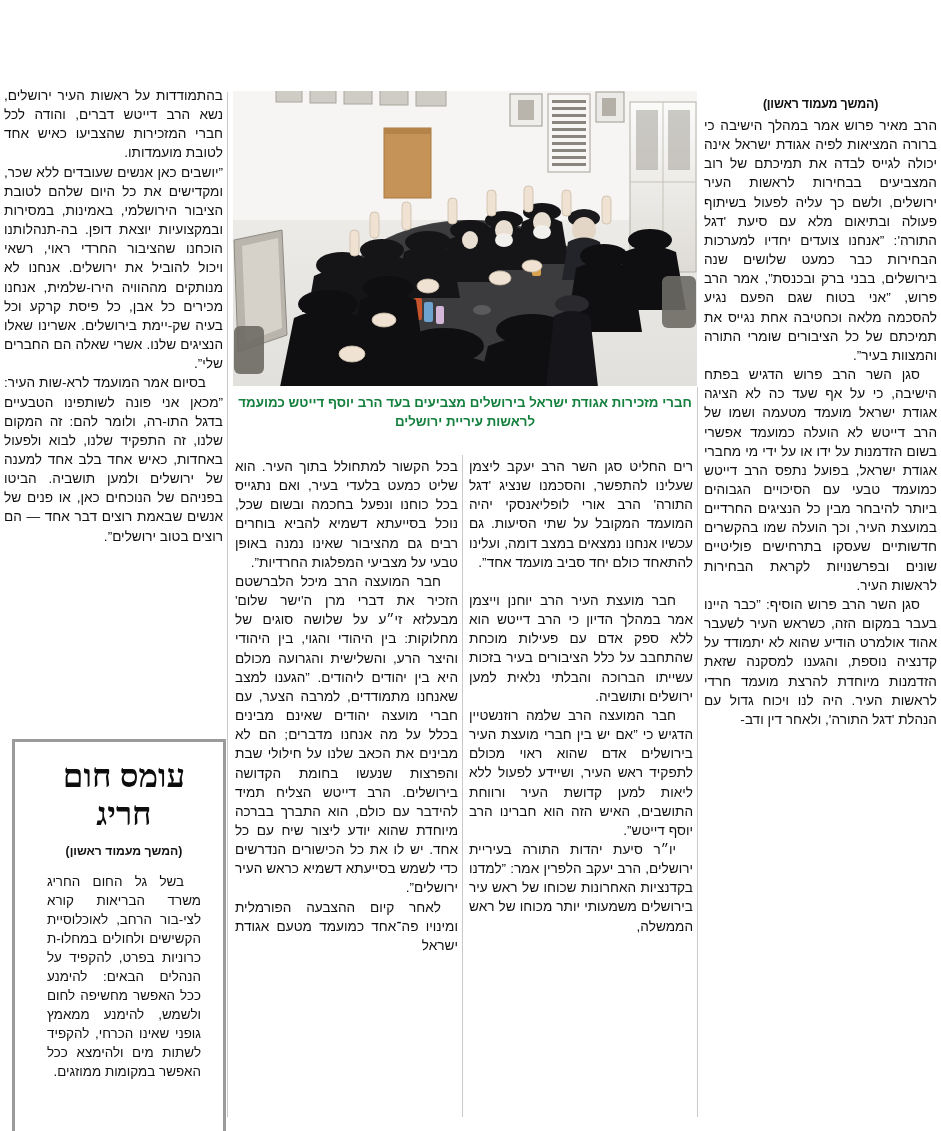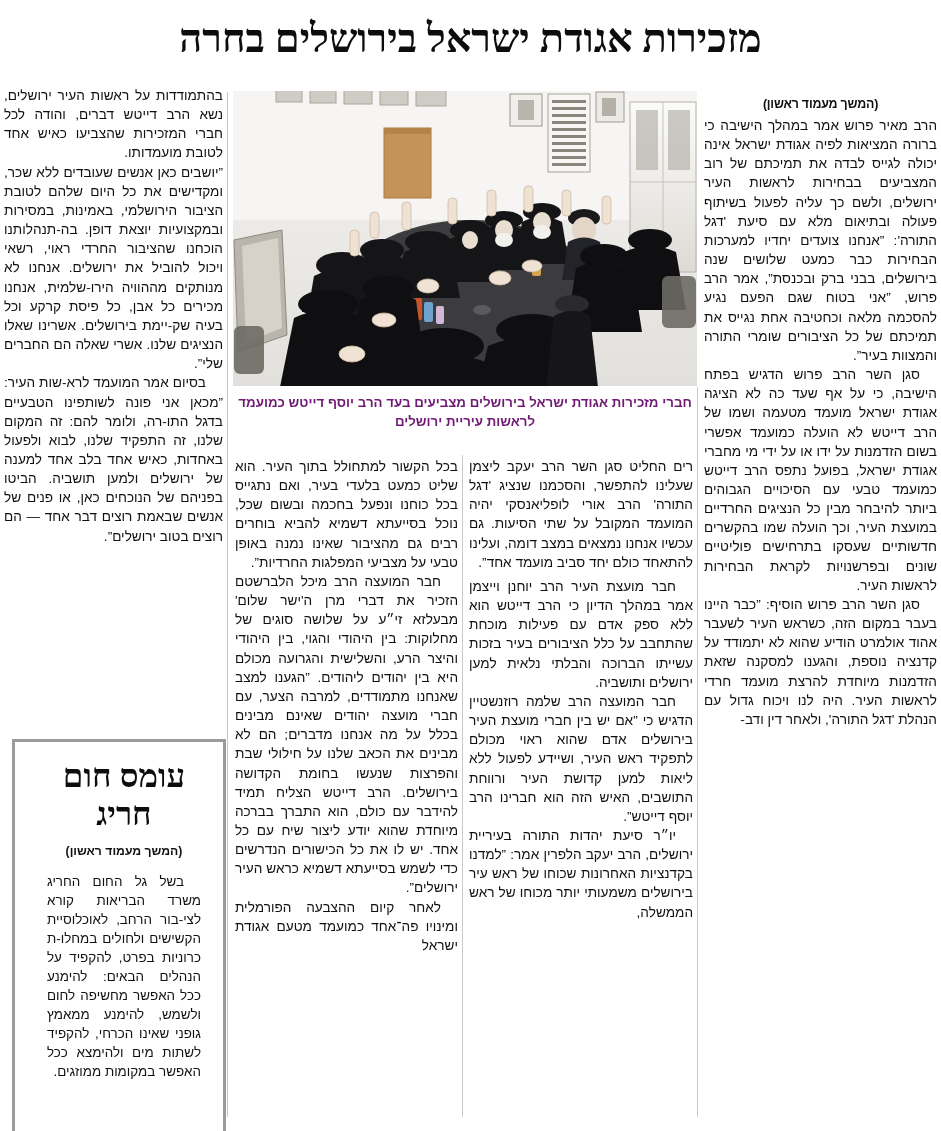--- a/index.html
+++ b/index.html
@@ -57,21 +57,21 @@
     background:#e9e7e3;
   }
   .photo-wrap svg{display:block;width:100%;height:100%;}
   .caption{
     position:absolute;
     left:232px;top:394px;width:466px;
     font-size:13.3px;
     line-height:18.5px;
     font-weight:700;
     text-align:center;
-    color:#701a75;
+    color:#15803d;
   }
 
   
   .box{
     position:absolute;
     left:12px;top:739px;width:214px;height:426px;
     border:3px solid #9b9b9b;
     background:#fff;
     box-sizing:border-box;
     padding:10px 9px 8px 19px;
@@ -100,21 +100,20 @@
     text-align:justify;
     text-justify:inter-word;
   }
   .box-body p{margin:12px;text-indent:17px;}
 </style>
 </head>
 <body>
 
 <div class="page">
 
-  <div class="headline">מזכירות אגודת ישראל בירושלים בחרה</div>
 
   <div class="vrule" style="left:227px;top:92px;height:1025px;"></div>
   <div class="vrule" style="left:462px;top:455px;height:662px;"></div>
   <div class="vrule" style="left:697px;top:92px;height:1025px;"></div>
 
   <div class="photo-wrap">
     <svg viewBox="0 0 466 297" preserveAspectRatio="none">
       <defs>
         <linearGradient id="wall" x1="0" y1="0" x2="0" y2="1">
           <stop offset="0" stop-color="#f4f3f1"></stop>
@@ -287,21 +286,21 @@
   <div class="col" style="right:704px;width:0;"></div>
   <div class="col" style="left:704px;top:95px;width:233px;">
     <div class="contline">(המשך מעמוד ראשון)</div>
     <p>הרב מאיר פרוש אמר במהלך הישיבה כי ברורה המציאות לפיה אגודת ישראל אינה יכולה לגייס לבדה את תמיכתם של רוב המצביעים בבחירות לראשות העיר ירושלים, ולשם כך עליה לפעול בשיתוף פעולה ובתיאום מלא עם סיעת 'דגל התורה': ”אנחנו צועדים יחדיו למערכות הבחירות כבר כמעט שלושים שנה בירושלים, בבני ברק ובכנסת”, אמר הרב פרוש, ”אני בטוח שגם הפעם נגיע להסכמה מלאה וכחטיבה אחת נגייס את תמיכתם של כל הציבורים שומרי התורה והמצוות בעיר”.</p>
     <p class="ind">סגן השר הרב פרוש הדגיש בפתח הישיבה, כי על אף שעד כה לא הציגה אגודת ישראל מועמד מטעמה ושמו של הרב דייטש לא הועלה כמועמד אפשרי בשום הזדמנות על ידו או על ידי מי מחברי אגודת ישראל, בפועל נתפס הרב דייטש כמועמד טבעי עם הסיכויים הגבוהים ביותר להיבחר מבין כל הנציגים החרדיים במועצת העיר, וכך הועלה שמו בהקשרים חדשותיים שעסקו בתרחישים פוליטיים שונים ובפרשנויות לקראת הבחירות לראשות העיר.</p>
     <p class="ind">סגן השר הרב פרוש הוסיף: ”כבר היינו בעבר במקום הזה, כשראש העיר לשעבר אהוד אולמרט הודיע שהוא לא יתמודד על קדנציה נוספת, והגענו למסקנה שזאת הזדמנות מיוחדת להרצת מועמד חרדי לראשות העיר. היה לנו ויכוח גדול עם הנהלת 'דגל התורה', ולאחר דין ודב-</p>
   </div>
 
   <div class="col" style="left:469px;top:457px;width:224px;">
     <p>רים החליט סגן השר הרב יעקב ליצמן שעלינו להתפשר, והסכמנו שנציג 'דגל התורה' הרב אורי לופליאנסקי יהיה המועמד המקובל על שתי הסיעות. גם עכשיו אנחנו נמצאים במצב דומה, ועלינו להתאחד כולם יחד סביב מועמד אחד”.</p>
-    <p class="ind" style="margin-top:5px;">חבר מועצת העיר הרב יוחנן וייצמן אמר במהלך הדיון כי הרב דייטש הוא ללא ספק אדם עם פעילות מוכחת שהתחבב על כלל הציבורים בעיר בזכות עשייתו הברוכה והבלתי נלאית למען ירושלים ותושביה.</p>
+    <p class="ind" style="margin-top:19px;">חבר מועצת העיר הרב יוחנן וייצמן אמר במהלך הדיון כי הרב דייטש הוא ללא ספק אדם עם פעילות מוכחת שהתחבב על כלל הציבורים בעיר בזכות עשייתו הברוכה והבלתי נלאית למען ירושלים ותושביה.</p>
     <p class="ind">חבר המועצה הרב שלמה רוזנשטיין הדגיש כי ”אם יש בין חברי מועצת העיר בירושלים אדם שהוא ראוי מכולם לתפקיד ראש העיר, ושיידע לפעול ללא ליאות למען קדושת העיר ורווחת התושבים, האיש הזה הוא חברינו הרב יוסף דייטש”.</p>
     <p class="ind">יו״ר סיעת יהדות התורה בעיריית ירושלים, הרב יעקב הלפרין אמר: ”למדנו בקדנציות האחרונות שכוחו של ראש עיר בירושלים משמעותי יותר מכוחו של ראש הממשלה,</p>
   </div>
 
   <div class="col" style="left:235px;top:457px;width:223px;">
     <p>בכל הקשור למתחולל בתוך העיר. הוא שליט כמעט בלעדי בעיר, ואם נתגייס בכל כוחנו ונפעל בחכמה ובשום שכל, נוכל בסייעתא דשמיא להביא בוחרים רבים גם מהציבור שאינו נמנה באופן טבעי על מצביעי המפלגות החרדיות”.</p>
     <p class="ind">חבר המועצה הרב מיכל הלברשטם הזכיר את דברי מרן ה'ישר שלום' מבעלזא זי״ע על שלושה סוגים של מחלוקות: בין היהודי והגוי, בין היהודי והיצר הרע, והשלישית והגרועה מכולם היא בין יהודים ליהודים. ”הגענו למצב שאנחנו מתמודדים, למרבה הצער, עם חברי מועצה יהודים שאינם מבינים בכלל על מה אנחנו מדברים; הם לא מבינים את הכאב שלנו על חילולי שבת והפרצות שנעשו בחומת הקדושה בירושלים. הרב דייטש הצליח תמיד להידבר עם כולם, הוא התברך בברכה מיוחדת שהוא יודע ליצור שיח עם כל אחד. יש לו את כל הכישורים הנדרשים כדי לשמש בסייעתא דשמיא כראש העיר ירושלים”.</p>
     <p class="ind">לאחר קיום ההצבעה הפורמלית ומינויו פה־אחד כמועמד מטעם אגודת ישראל</p>
   </div>
 

